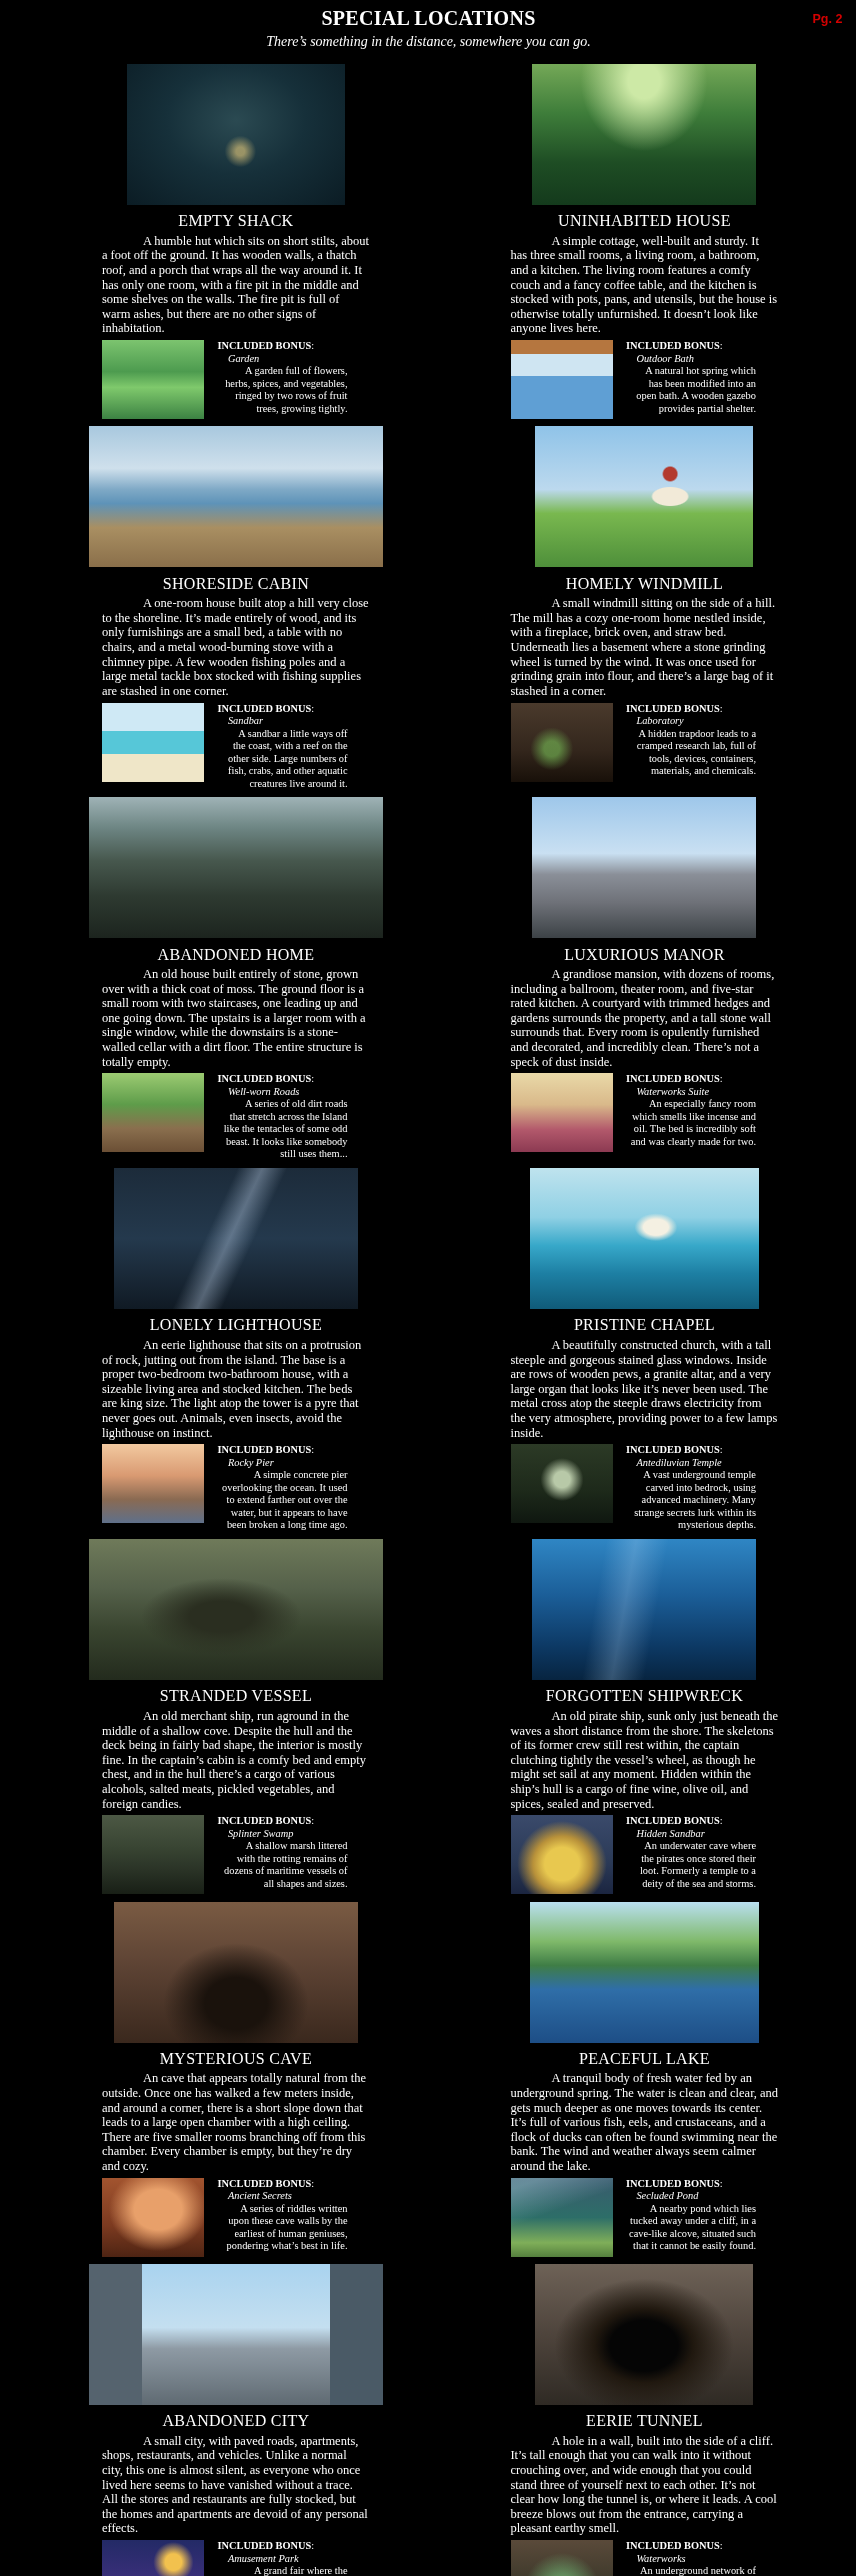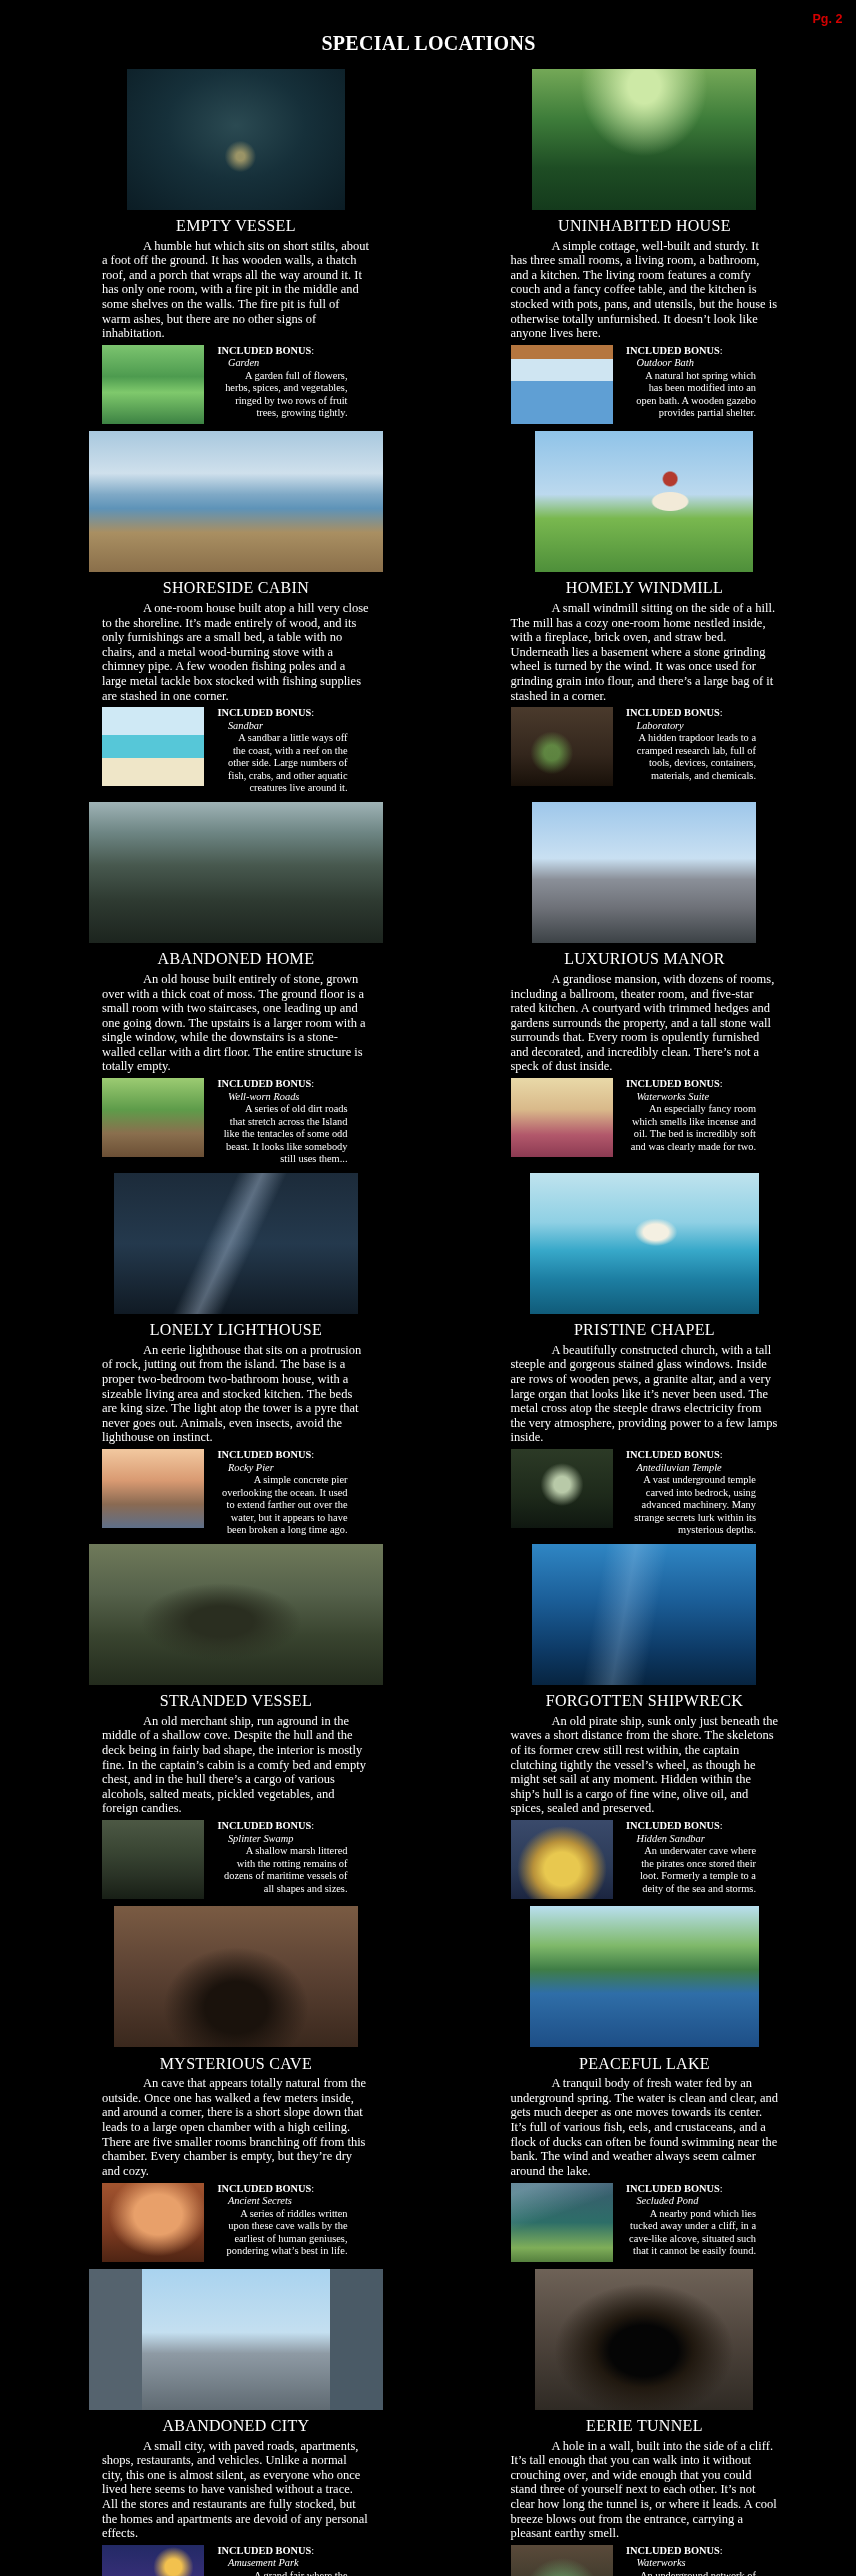--- a/index.html
+++ b/index.html
@@ -12,21 +12,21 @@
     position:relative;
   }
   .page-marker{
     position:absolute;
     color:#d40000;
     font-family:"Liberation Sans", sans-serif;
     font-weight:bold;
     font-size:12.5px;
   }
   #pg-num{top:12px;right:14.6px;}
-  header{padding-top:7.3px;text-align:center;margin-top:25px;}
+  header{padding-top:7.3px;text-align:center;}
   .doc-title{
     font-size:20px;
     font-weight:bold;
     letter-spacing:0.3px;
     margin:0;
   }
   .doc-subtitle{
     font-size:14px;
     font-style:italic;
     margin:4.2px 0 0 0;
@@ -116,29 +116,30 @@
   .ba13{background:radial-gradient(circle at 70% 28%,#f2c14e 0 9%,transparent 22%),linear-gradient(180deg,#232a66 0%,#3a2f7a 50%,#6e3a8c 82%,#2a1f4e 100%);}
   .ba14{background:radial-gradient(ellipse at 50% 62%,rgba(130,220,140,.5) 0 20%,transparent 52%),linear-gradient(180deg,#5a4a3a 0%,#3f3a2c 50%,#24201a 100%);}
 </style>
 </head>
 <body>
 
 <div class="page-marker" id="pg-num">Pg. 2</div>
 
 <header>
   <h1 class="doc-title">SPECIAL LOCATIONS</h1>
+  <p class="doc-subtitle">There’s something in the distance, somewhere you can go.</p>
 </header>
 
 <main class="grid">
 
   <section class="entry">
     <div class="art-box">
         <div class="art ma1"></div>
       </div>
-    <h2 class="loc-title">EMPTY VESSEL</h2>
+    <h2 class="loc-title">EMPTY SHACK</h2>
     <p class="desc">A humble hut which sits on short stilts, about a foot off the ground. It has wooden walls, a thatch roof, and a porch that wraps all the way around it. It has only one room, with a fire pit in the middle and some shelves on the walls. The fire pit is full of warm ashes, but there are no other signs of inhabitation.</p>
     <div class="bonus">
       <div class="bonus-art ba1"></div>
       <div class="bonus-text">
         <div class="bonus-label"><span>INCLUDED BONUS</span><span class="colon">:</span></div>
         <div class="bonus-name">Garden</div>
         <p class="bonus-desc">A garden full of flowers, herbs, spices, and vegetables, ringed by two rows of fruit trees, growing tightly.</p>
       </div>
     </div>
   </section>

